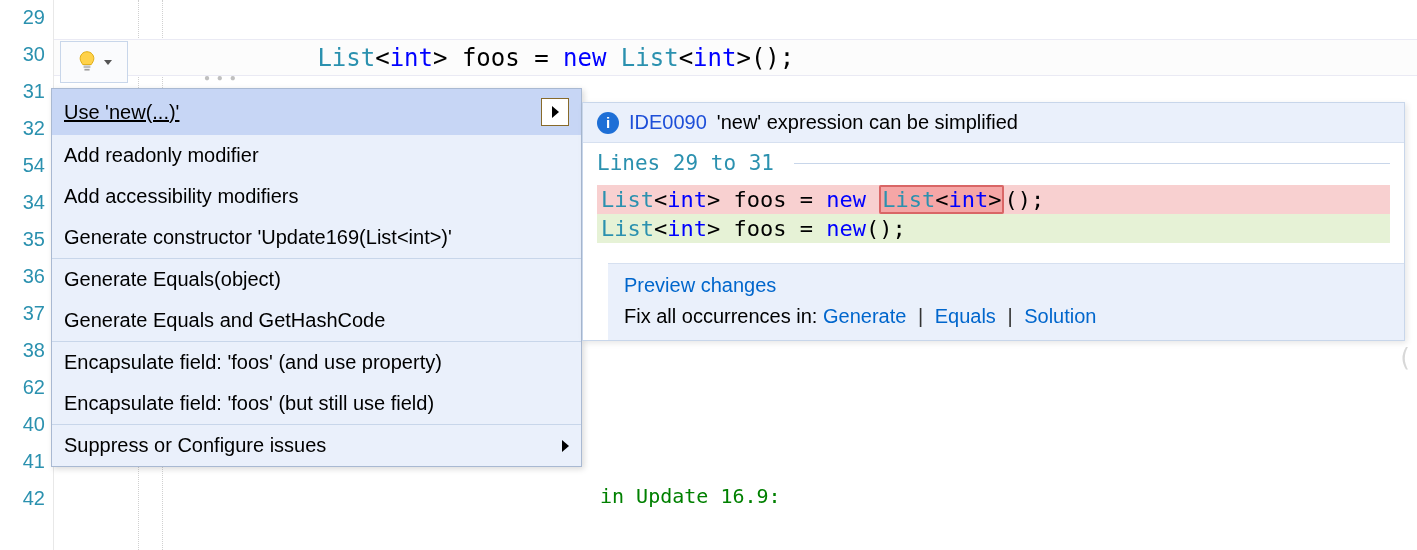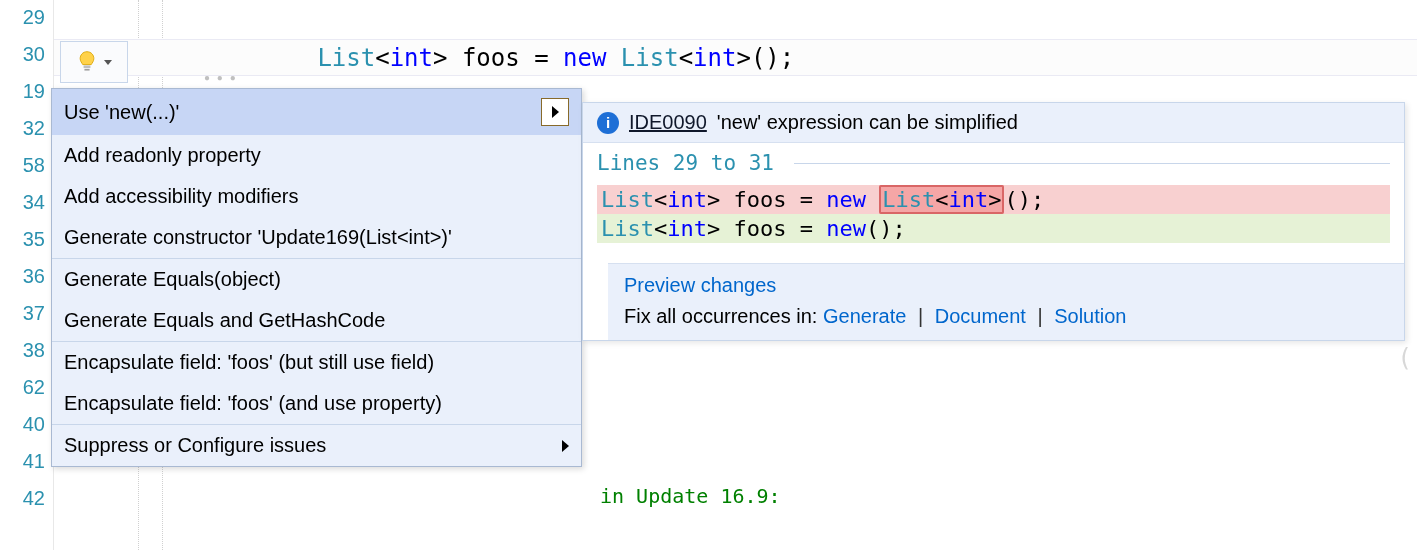--- a/index.html
+++ b/index.html
@@ -108,20 +108,21 @@
       padding: 9px 12px;
       font-size: 20px;
       color: #000;
       position: relative;
       display: flex;
       align-items: center;
       justify-content: space-between;
     }
     .menu-item.selected {
       background: #c7d6f5;
+      text-decoration: underline;
     }
     .menu-sep {
       height: 1px;
       background: #c8d6ea;
       margin: 0;
     }
     .submenu-arrow {
       width: 0; height: 0;
       border-top: 6px solid transparent;
       border-bottom: 6px solid transparent;
@@ -161,21 +162,21 @@
       height: 22px;
       border-radius: 50%;
       background: #1e6fd6;
       color: #fff;
       display: flex;
       align-items: center;
       justify-content: center;
       font-size: 15px;
       font-weight: bold;
     }
-    .diag-id { color: #0f172a; text-decoration: underline; }
+    .diag-id { color: #1d4ed8; }
     
     .preview-lines {
       padding: 8px 14px 4px 14px;
       display: flex;
       align-items: center;
       gap: 20px;
       font-family: Consolas, monospace;
       font-size: 21px;
     }
     .preview-lines-text { color: #2b91af; }
@@ -230,23 +231,23 @@
       font-size: 10px;
       letter-spacing: 2px;
     }
   </style>
 </head>
 <body>
 
 <div class="gutter">
   <div class="line-no" style="top:6px">29</div>
   <div class="line-no" style="top:43px">30</div>
-  <div class="line-no" style="top:80px">19</div>
+  <div class="line-no" style="top:80px">31</div>
   <div class="line-no" style="top:117px">32</div>
-  <div class="line-no" style="top:154px">58</div>
+  <div class="line-no" style="top:154px">54</div>
   <div class="line-no" style="top:191px">34</div>
   <div class="line-no" style="top:228px">35</div>
   <div class="line-no" style="top:265px">36</div>
   <div class="line-no" style="top:302px">37</div>
   <div class="line-no" style="top:339px">38</div>
   <div class="line-no" style="top:376px">62</div>
   <div class="line-no" style="top:413px">40</div>
   <div class="line-no" style="top:450px">41</div>
   <div class="line-no" style="top:487px">42</div>
   <div class="line-no" style="top:524px"></div>
@@ -274,41 +275,41 @@
 </div>
 
 <div class="fix-menu">
   <div class="menu-item selected">
     <span>Use 'new(...)'</span>
     <span class="submenu-box">
         <span class="submenu-arrow"></span>
       </span>
   </div>
   <div class="menu-item">
-      <span>Add readonly property</span>
+      <span>Add readonly modifier</span>
     </div>
   <div class="menu-item">
       <span>Add accessibility modifiers</span>
     </div>
   <div class="menu-item">
       <span>Generate constructor 'Update169(List&lt;int&gt;)'</span>
     </div>
   <div class="menu-sep"></div>
   <div class="menu-item">
       <span>Generate Equals(object)</span>
     </div>
   <div class="menu-item">
       <span>Generate Equals and GetHashCode</span>
     </div>
   <div class="menu-sep"></div>
   <div class="menu-item">
+      <span>Encapsulate field: 'foos' (and use property)</span>
+    </div>
+  <div class="menu-item">
       <span>Encapsulate field: 'foos' (but still use field)</span>
-    </div>
-  <div class="menu-item">
-      <span>Encapsulate field: 'foos' (and use property)</span>
     </div>
   <div class="menu-sep"></div>
   <div class="menu-item">
     <span>Suppress or Configure issues</span>
     <span class="submenu-arrow"></span>
   </div>
 </div>
 
 <div class="preview-panel">
   <div class="preview-header">
@@ -323,21 +324,21 @@
   <div class="diff-block">
     <div class="diff-line diff-remove"><span class="tok-type">List</span>&lt;<span class="tok-kw">int</span>&gt; foos = <span class="tok-kw">new</span> <span class="removed-token"><span class="tok-type">List</span>&lt;<span class="tok-kw">int</span>&gt;</span>();</div>
     <div class="diff-line diff-add"><span class="tok-type">List</span>&lt;<span class="tok-kw">int</span>&gt; foos = <span class="tok-kw">new</span>();</div>
   </div>
   <div class="preview-footer">
     <div><span class="footer-link">Preview changes</span></div>
     <div style="margin-top:8px">
       <span>Fix all occurrences in:</span>
       <span class="footer-link">Generate</span>
       <span class="footer-sep">|</span>
-      <span class="footer-link">Document</span>
+      <span class="footer-link">Equals</span>
       <span class="footer-sep">|</span>
       <span class="footer-link">Solution</span>
     </div>
   </div>
 </div>
 
 <div style="position:absolute; left:600px; top:484px; font-family:Consolas,monospace; font-size:20px">
   <span class="tok-comment">in Update 16.9:</span>
 </div>
 

